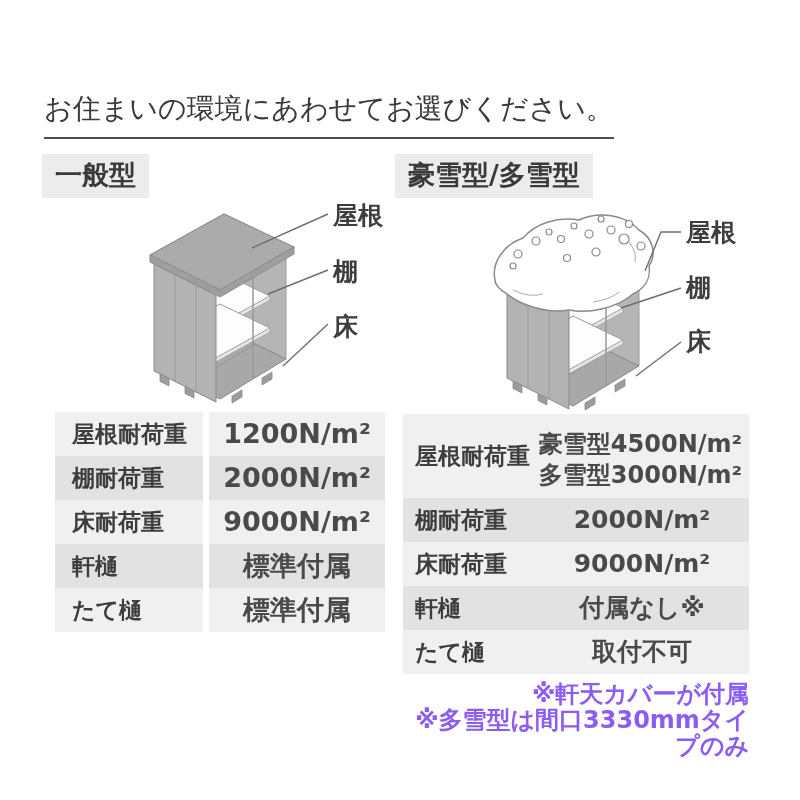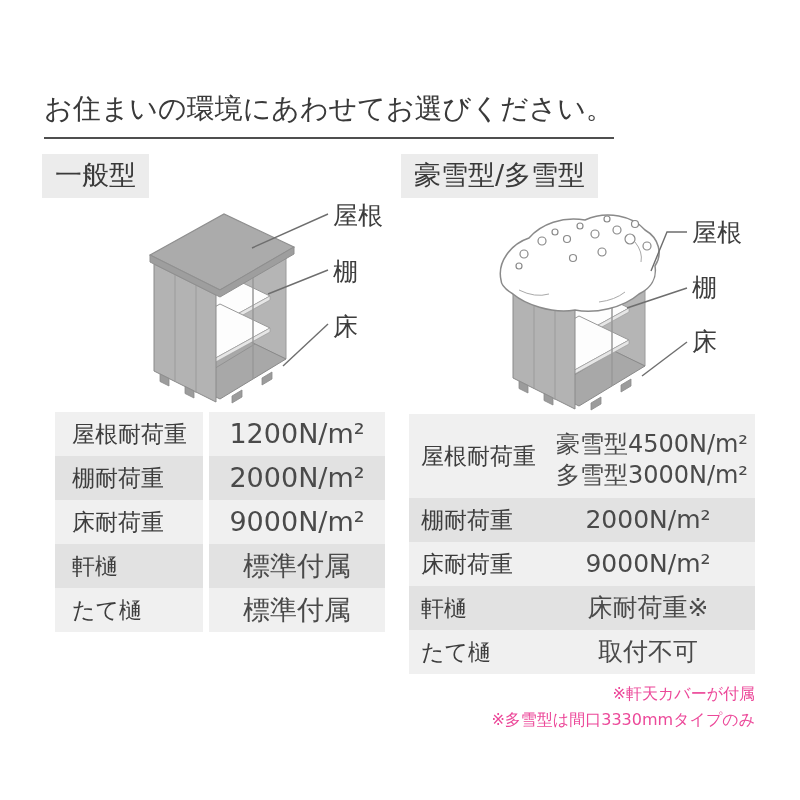--- a/index.html
+++ b/index.html
@@ -6,21 +6,21 @@
   html,body { background:#ffffff; }
   body { font-family:"DejaVu Sans","Liberation Sans",sans-serif; color:#3d3d3d; }
   .page { position:relative; width:800px; height:800px; background:#ffffff; overflow:hidden;border-radius:14px; }
 
   .page-title {
     display:inline-block; margin:90px 0 0 44px;
     font-size:28px; font-weight:normal; color:#3a3a3a;
     padding-bottom:9px; border-bottom:2px solid #4f4f4f; letter-spacing:0px;
   }
 
-  .columns { display:flex; margin:15px 0 0 40px; gap:9px; }
+  .columns { display:flex; margin:15px 0 0 40px; gap:3px;font-weight:bold; }
   .col-left  { width:350px; }
   .col-right { width:356px; }
 
   .section-header {
     display:inline-block; background:#ececec; color:#3a3a3a;
     font-size:27px; padding:3px 13px 5px 13px; margin-left:2px;
   }
 
   .figure { position:relative; width:100%; }
   .figure svg { display:block; }
@@ -52,21 +52,21 @@
   .col-right .spec-label {
     width:132px; padding:9px 0 9px 12px; font-size:23px; line-height:24px;
   }
   .col-right .spec-value {
     flex:1; text-align:center; font-size:25px; line-height:24px; color:#4a4a4a; padding:9px 0;
   }
   .col-right .spec-row.row-tall { min-height:78px; }
   .col-right .row-tall .spec-value { text-align:right; padding:15px 7px 7px 0; font-size:24px; line-height:31px; }
 
   .footnotes { margin-top:7px; width:356px; text-align:right; }
-  .footnote { font-size:16px; line-height:26px; color:#ec4899; }
+  .footnote { font-size:24px; line-height:26px; color:#8b5cf6; }
 </style>
 </head>
 <body>
 
 <div class="page">
 
   <h1 class="page-title">お住まいの環境にあわせてお選びください。</h1>
 
   <div class="columns">
 
@@ -221,21 +221,21 @@
         <div class="spec-row">
           <div class="spec-label">棚耐荷重</div>
           <div class="spec-value">2000N/m²</div>
         </div>
         <div class="spec-row">
           <div class="spec-label">床耐荷重</div>
           <div class="spec-value">9000N/m²</div>
         </div>
         <div class="spec-row">
           <div class="spec-label">軒樋</div>
-          <div class="spec-value">床耐荷重※</div>
+          <div class="spec-value">付属なし※</div>
         </div>
         <div class="spec-row">
           <div class="spec-label">たて樋</div>
           <div class="spec-value">取付不可</div>
         </div>
       </div>
 
       <div class="footnotes">
         <div class="footnote">※軒天カバーが付属</div>
         <div class="footnote">※多雪型は間口3330mmタイプのみ</div>

